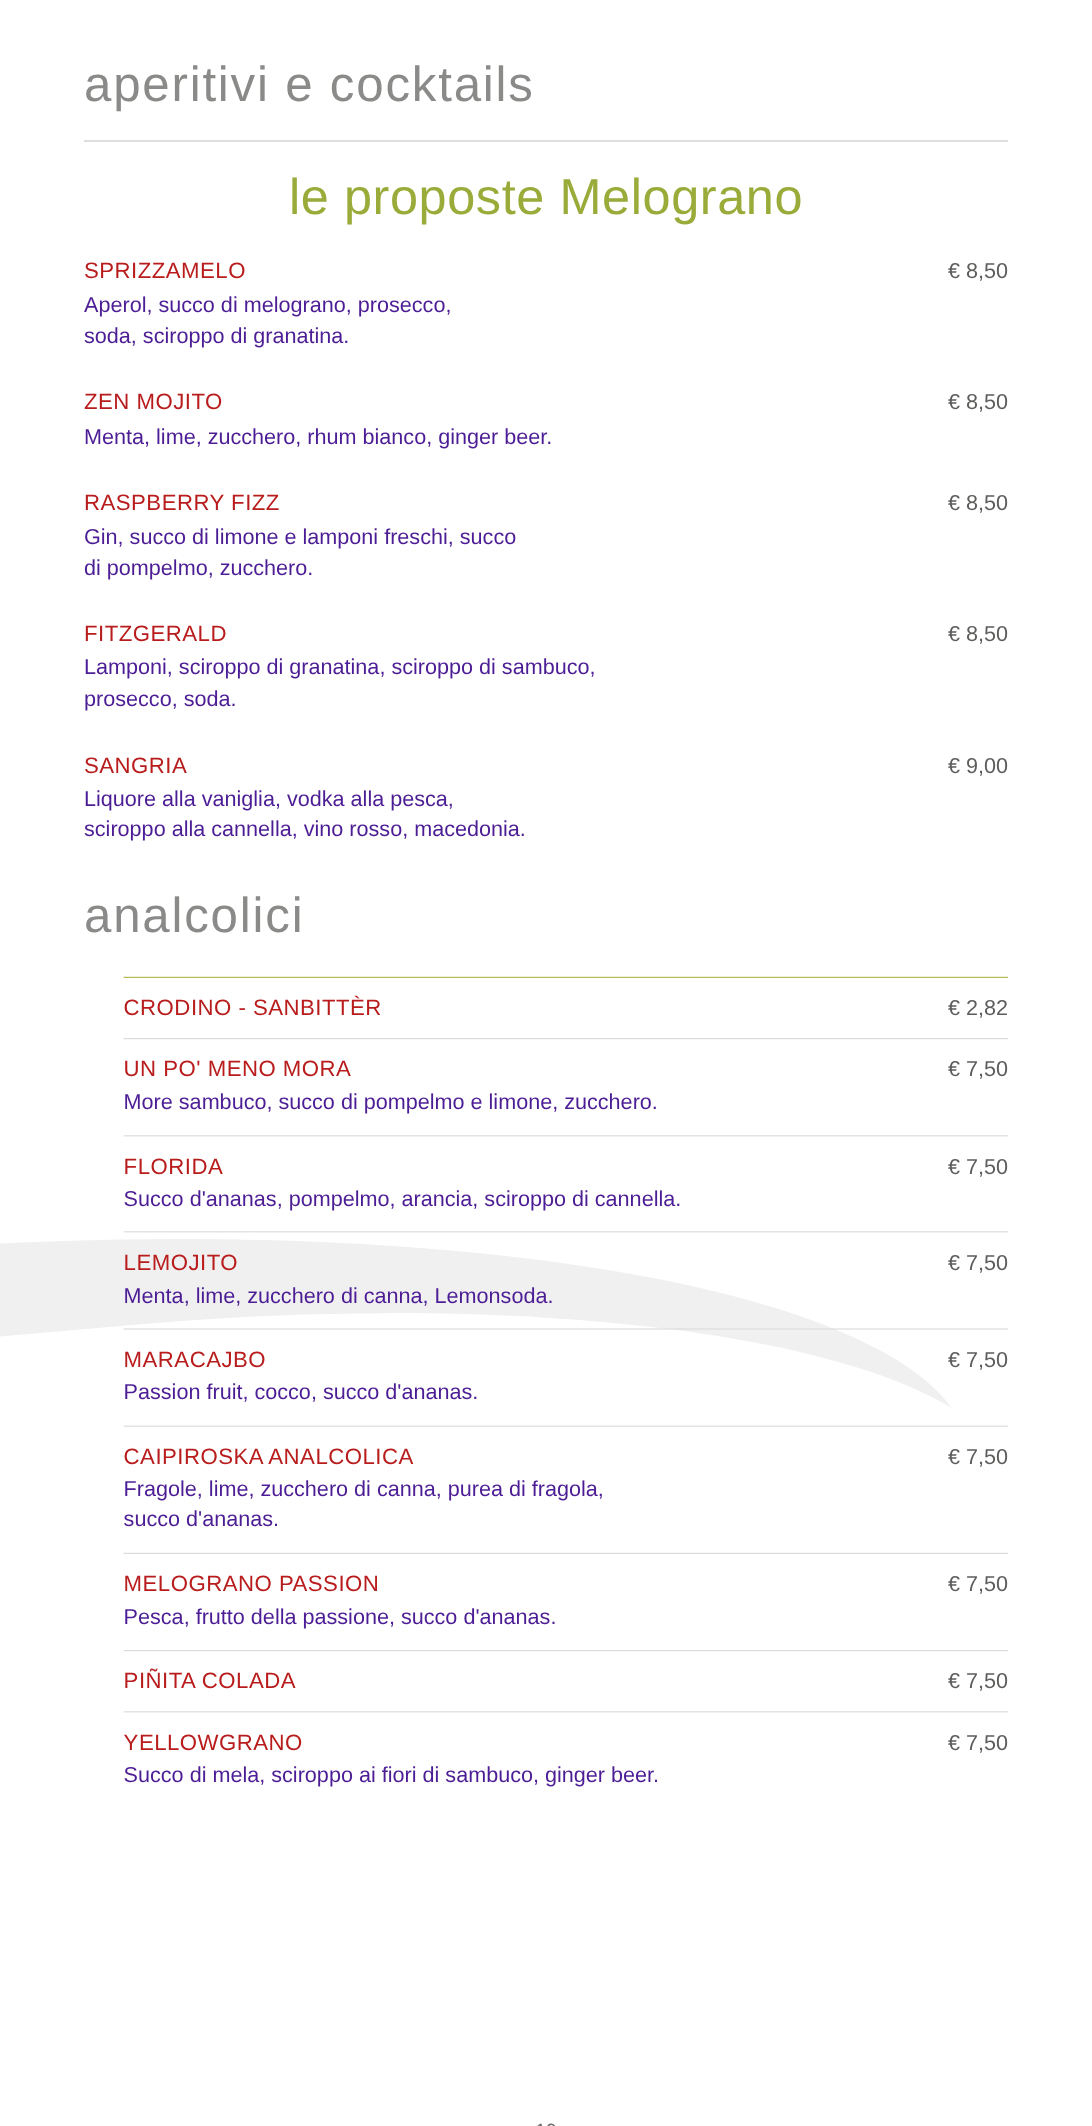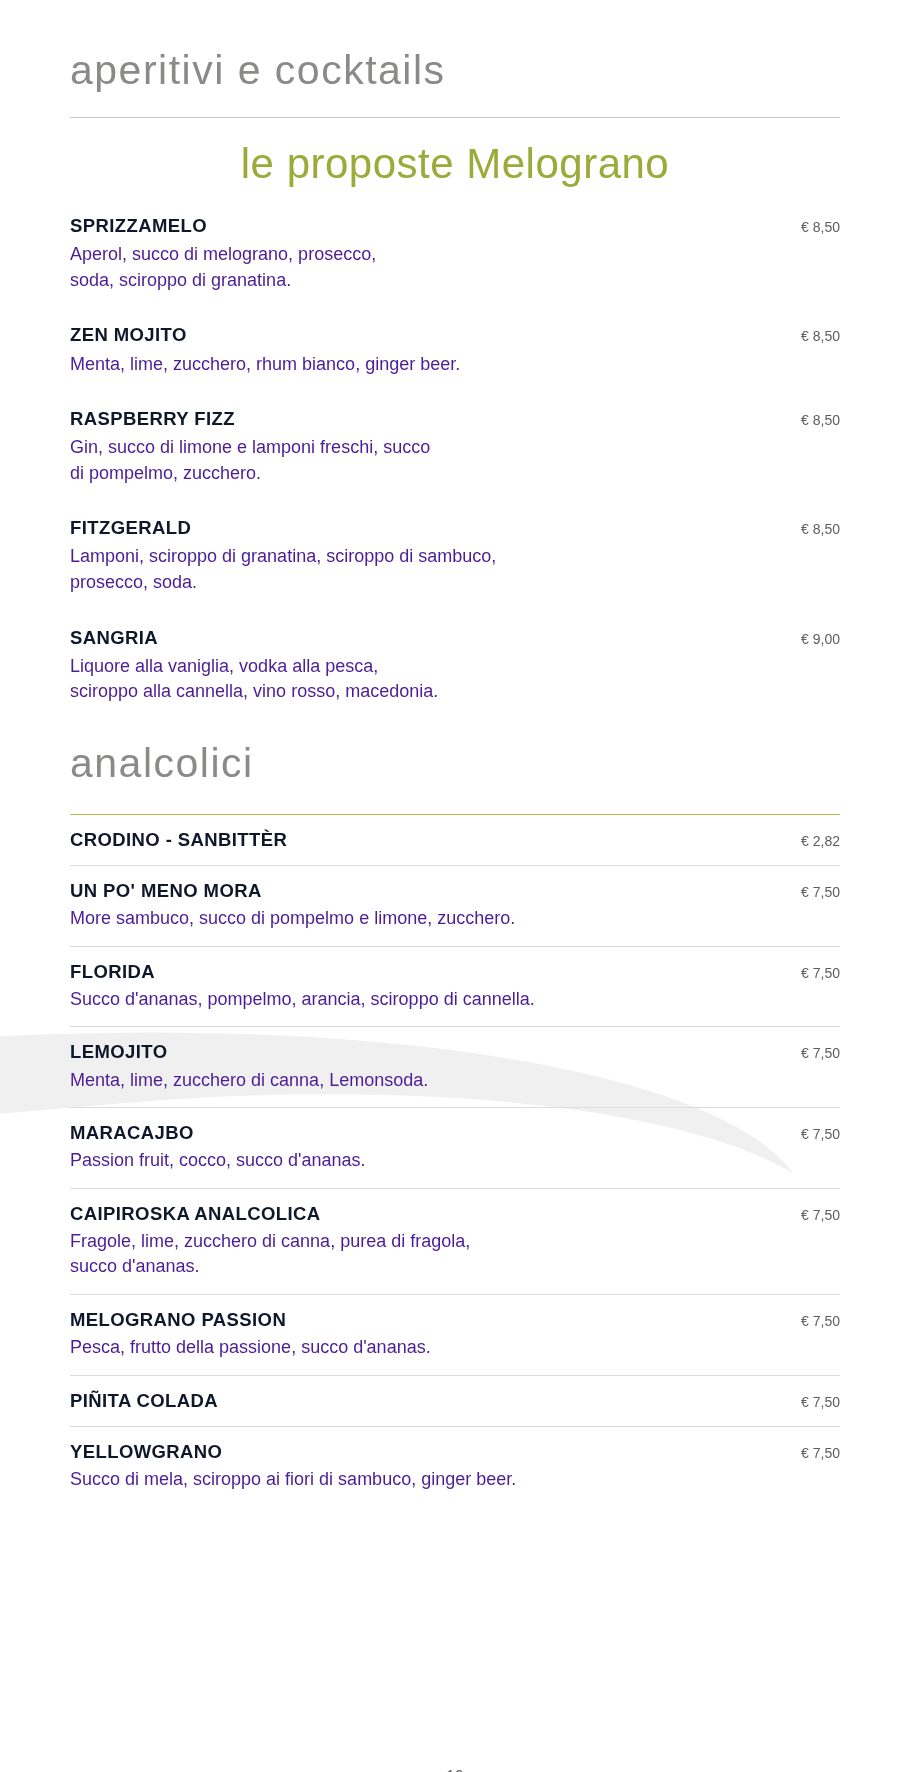--- a/index.html
+++ b/index.html
@@ -80,28 +80,28 @@
     position: relative;
     margin: 0 0 30px 0;
   }
   .item .row {
     display: flex;
     align-items: baseline;
     justify-content: space-between;
   }
   .item-name {
     font-size: 18.5px;
-    font-weight: bold;
+    font-weight: normal;
     letter-spacing: 0.4px;
-    color: #0f172a;
+    color: #b91c1c;
     text-transform: uppercase;
     line-height: 1.25;
   }
   .item-price {
-    font-size: 14px;
+    font-size: 18px;
     color: #5d5d5c;
     white-space: nowrap;
     padding-left: 18px;
     font-weight: 400;
   }
   .item-desc {
     font-size: 18px;
     color: #4c1d95;
     line-height: 1.42;
     margin-top: 5px;
@@ -186,21 +186,21 @@
         <div class="item-price">€ 9,00</div>
       </div>
       <div class="item-desc">Liquore alla vaniglia, vodka alla pesca,
 sciroppo alla cannella, vino rosso, macedonia.</div>
     </div>
 
   </div>
 
   <h1 class="h-main" style="margin-top:34px;">analcolici</h1>
 
-  <div class="items sep-list" style="margin-top:26px;">
+  <div class="items sep-list" style="margin-top:26px;margin-left:33px;">
 
     <div class="item">
       <div class="row">
         <div class="item-name">CRODINO - SANBITTÈR</div>
         <div class="item-price">€ 2,82</div>
       </div>
     </div>
 
     <div class="item">
       <div class="row">

